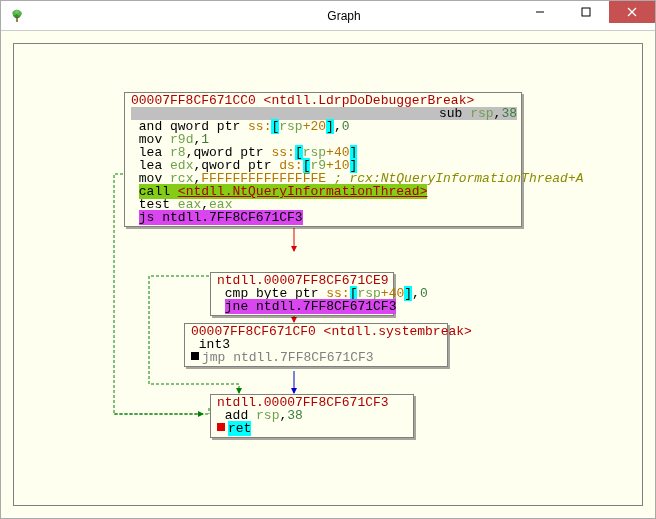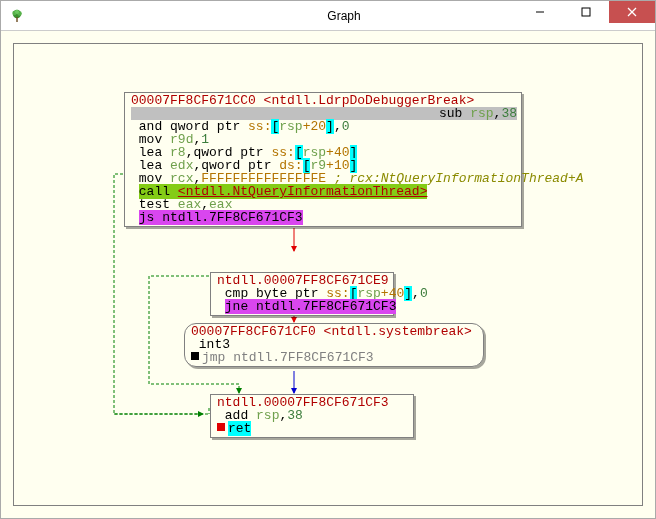--- a/index.html
+++ b/index.html
@@ -116,21 +116,21 @@
  <span class="mnem">test </span><span class="reg">eax</span><span>,</span><span class="reg">eax</span>
  <span class="jmp-line"><span>js </span><span>ntdll.7FF8CF671CF3</span></span></div>
       </div>
 
       <div class="node" style="left:196px; top:208px; width:184px;margin-top:20px;">
         <div class="node-title">ntdll.00007FF8CF671CE9</div>
         <div class="node-body"> <span class="mnem">cmp byte ptr </span><span class="ptr">ss:</span><span class="bracket">[</span><span class="reg">rsp</span><span class="memop">+</span><span class="memop">40</span><span class="bracket">]</span><span>,</span><span class="num">0</span>
  <span class="jmp-line"><span>jne </span><span>ntdll.7FF8CF671CF3</span></span></div>
       </div>
 
-      <div class="node" style="left:170px; top:279px; width:300px;border-radius:12px;">
+      <div class="node" style="left:170px; top:279px; width:264px;">
         <div class="node-title">00007FF8CF671CF0 &lt;ntdll.systembreak&gt;</div>
         <div class="node-body"> <span class="mnem">int3</span>
 <span class="marker black"></span><span style="color:#808080"><span>jmp </span><span>ntdll.7FF8CF671CF3</span></span></div>
       </div>
 
       <div class="node" style="left:196px; top:350px; width:204px;">
         <div class="node-title">ntdll.00007FF8CF671CF3</div>
         <div class="node-body"> <span class="mnem">add </span><span class="reg">rsp</span><span>,</span><span class="num">38</span>
 <span class="marker red"></span><span class="ret">ret</span></div>
       </div>

